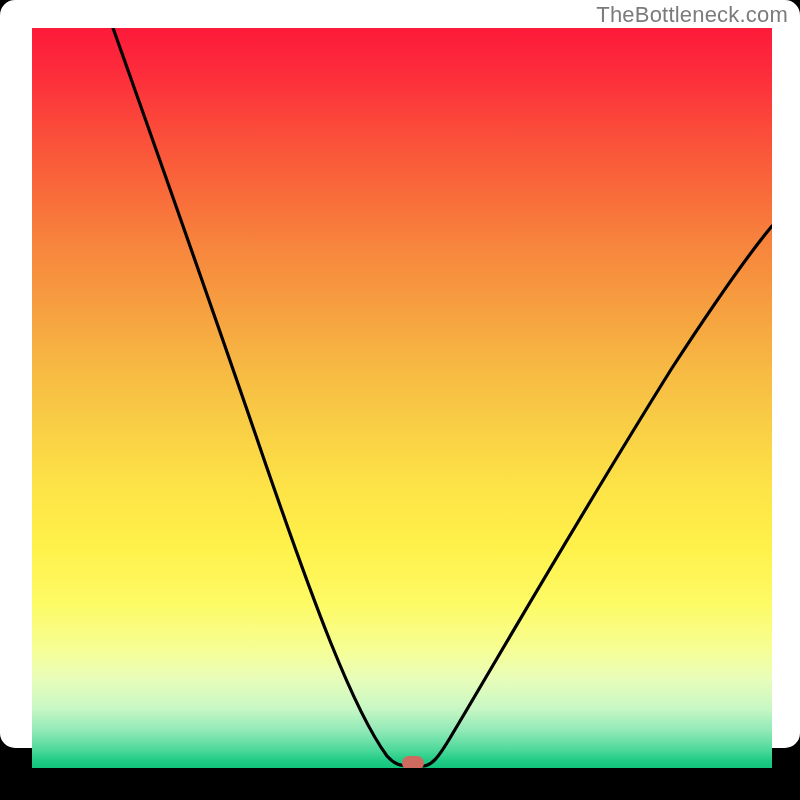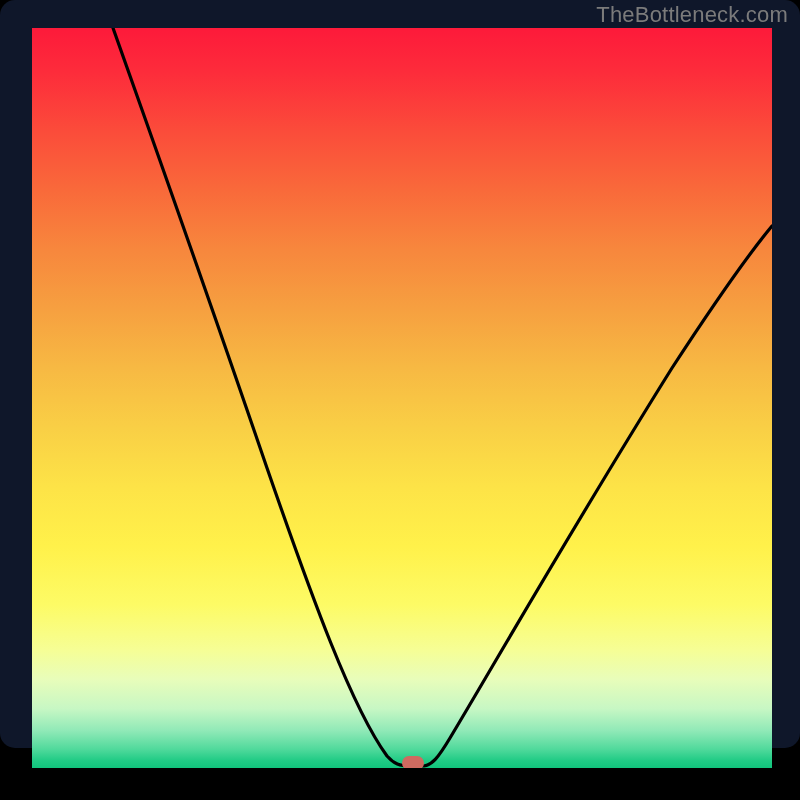--- a/index.html
+++ b/index.html
@@ -8,21 +8,21 @@
     width: 800px;
     height: 800px;
     background: #000;
     overflow: hidden;
     font-family: Arial, Helvetica, sans-serif;
   }
   .frame {
     position: relative;
     width: 800px;
     height: 748px;
-    background: #0f172a;
+    background: #ffffff;
     border-radius: 15px;
   }
   .watermark {
     position: absolute;
     top: 2px;
     right: 12px;
     color: #7b7b7b;
     font-size: 22px;
     letter-spacing: 0.2px;
     font-weight: 400;

